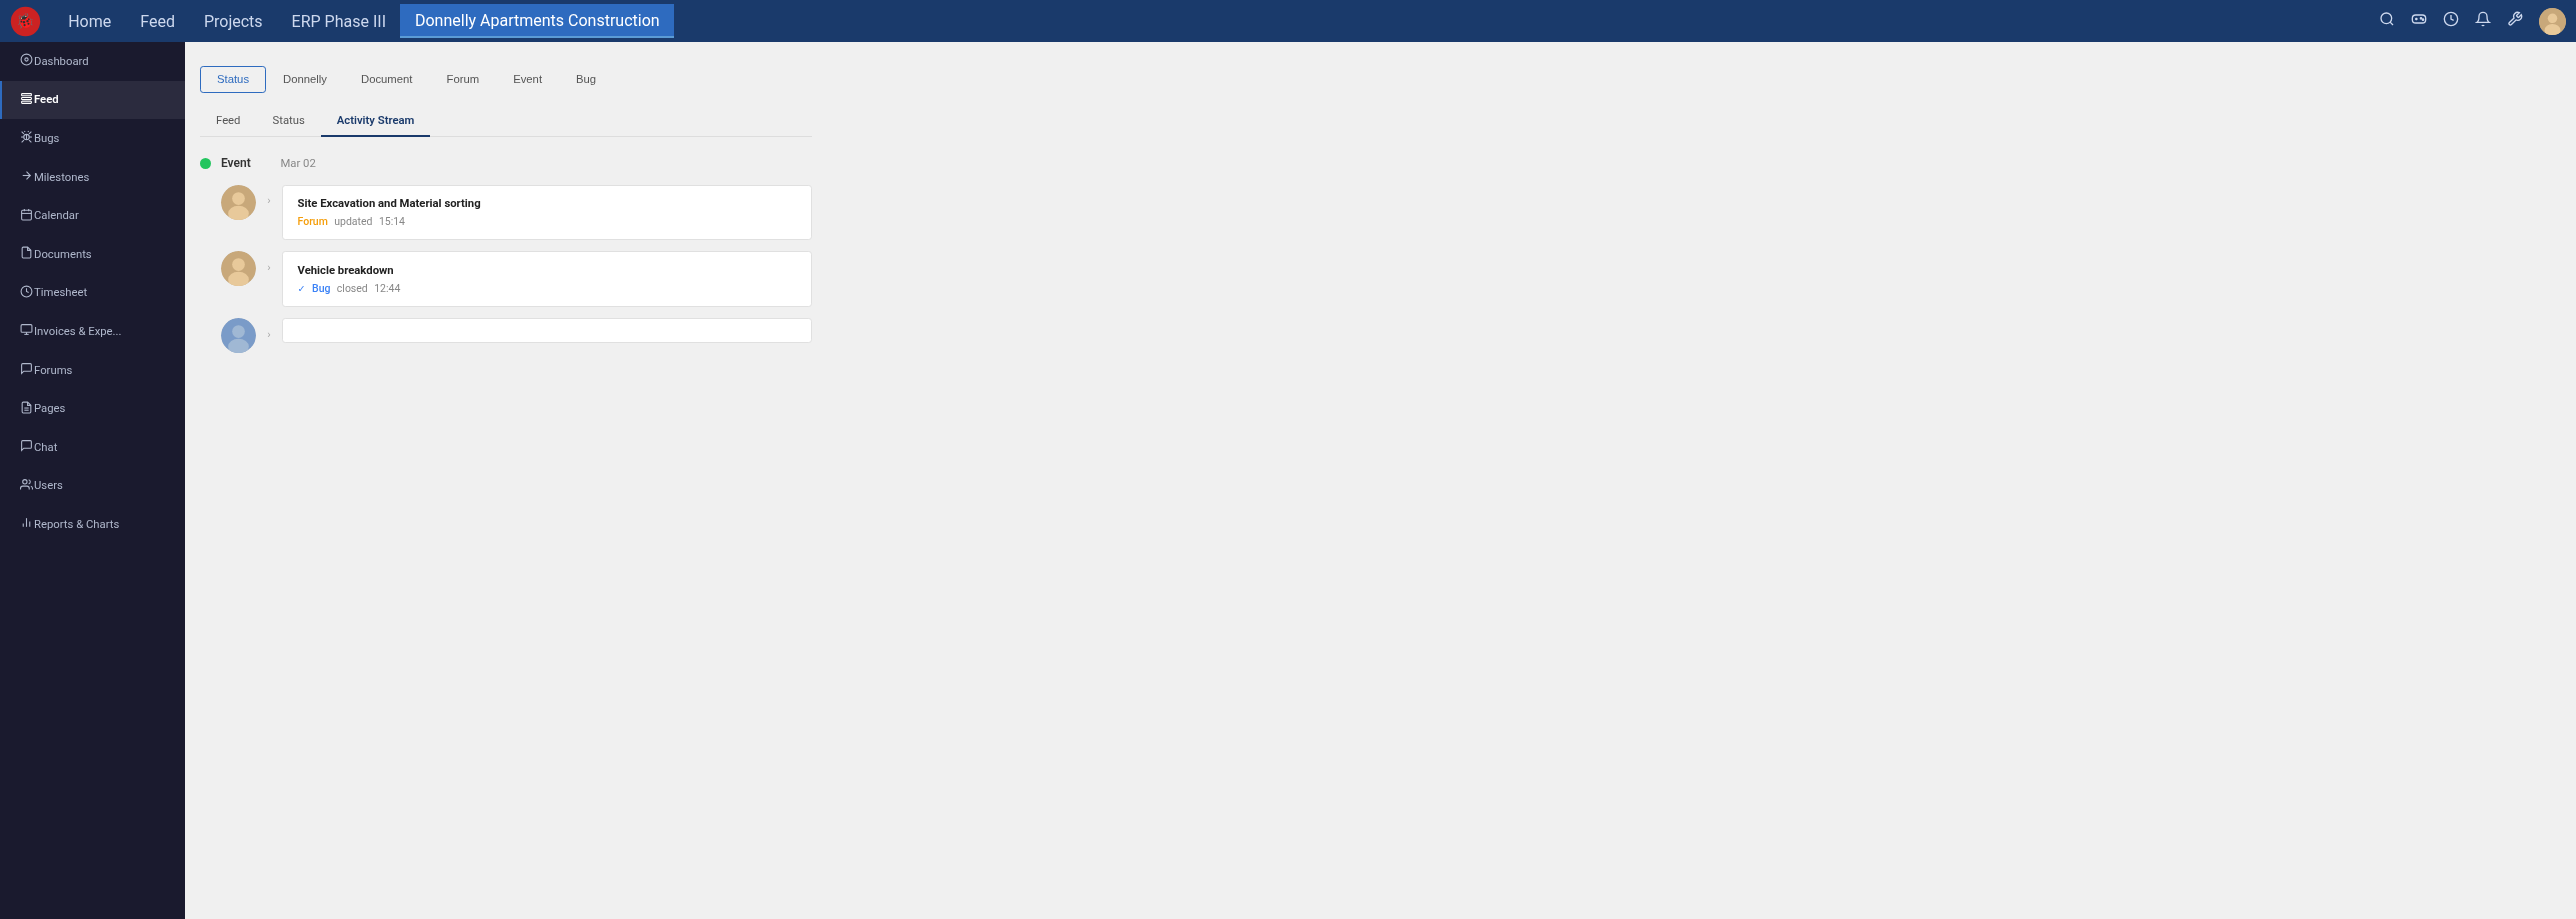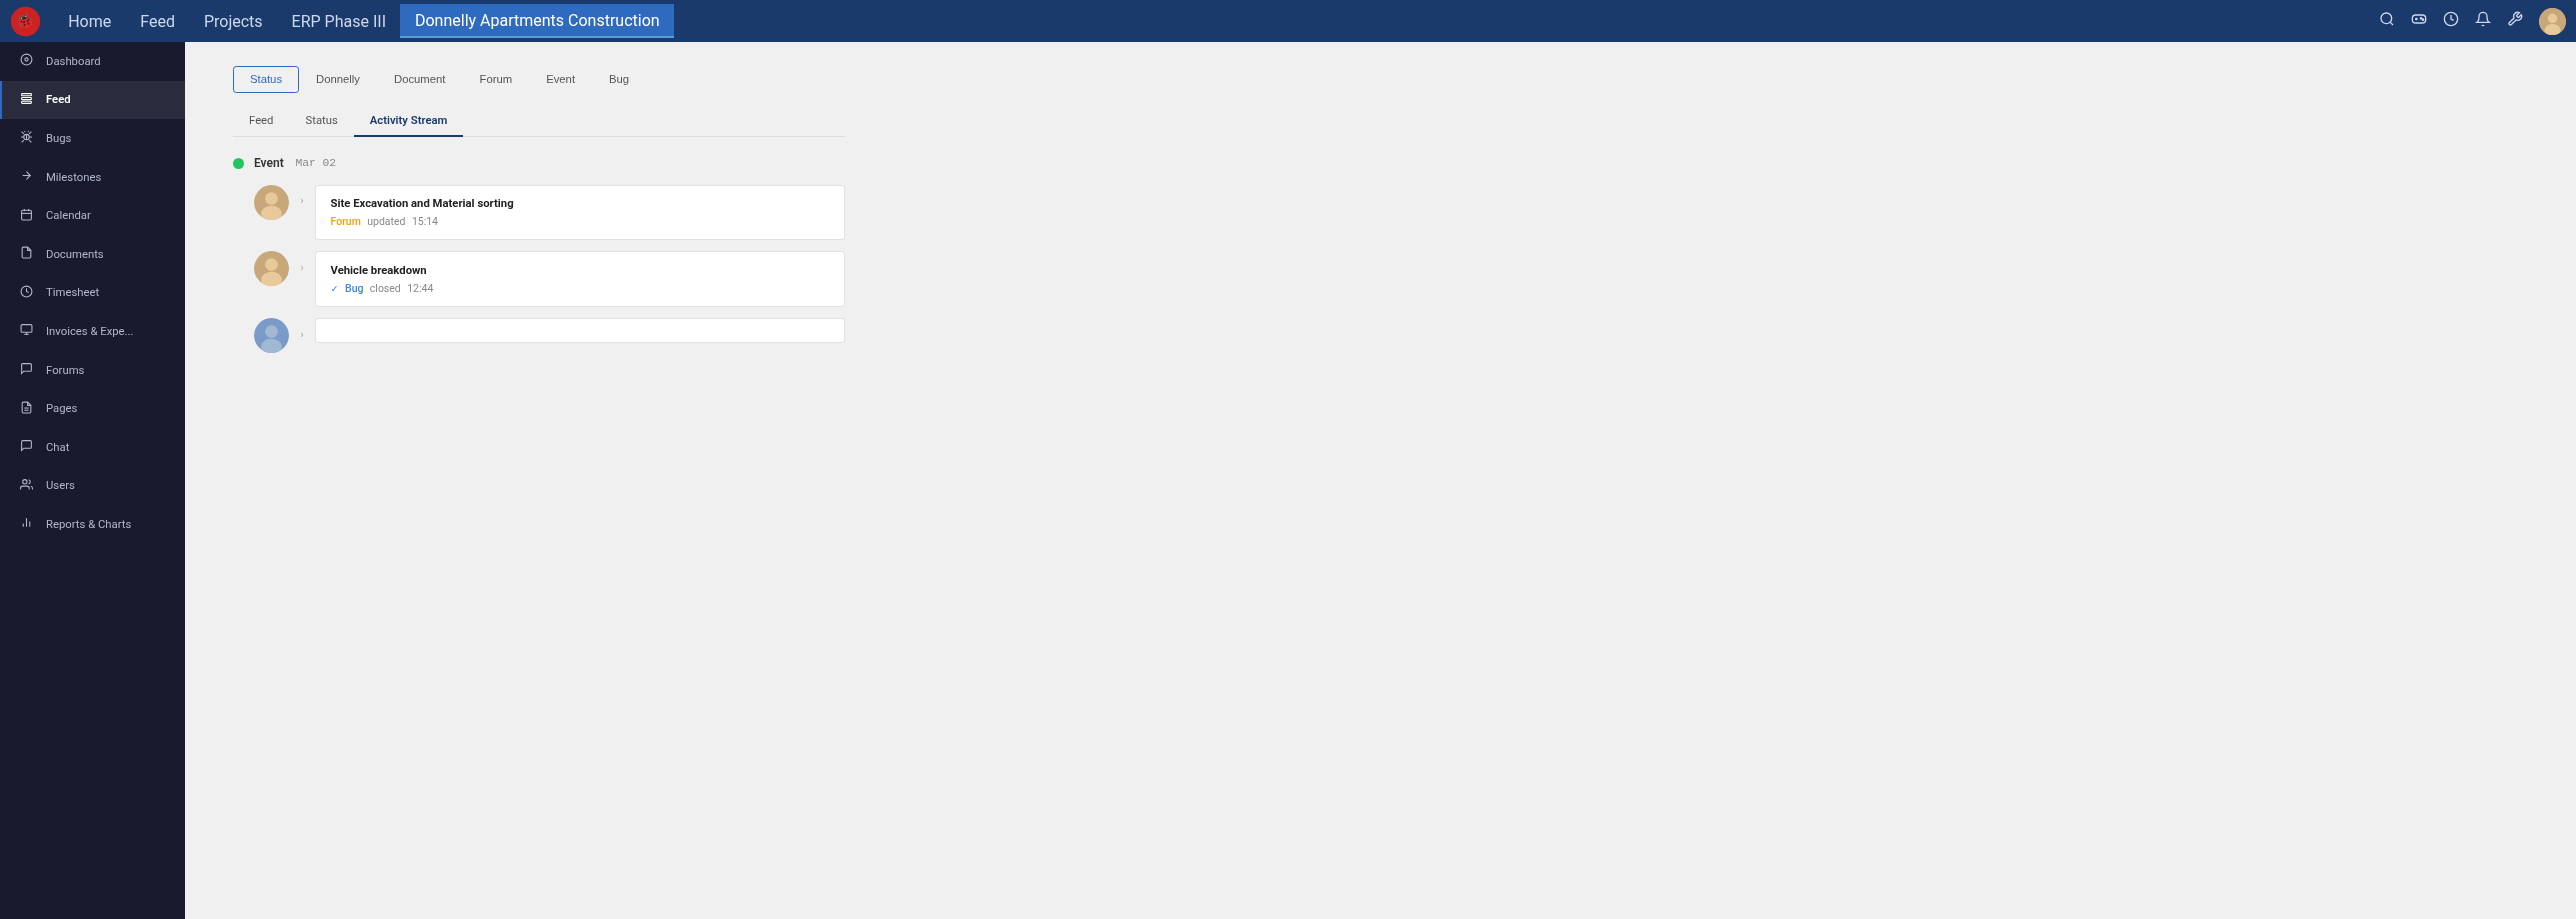--- a/index.html
+++ b/index.html
@@ -22,27 +22,27 @@
     .top-nav .avatar { width: 27px; height: 27px; border-radius: 50%; background: #c8a87a; overflow: hidden; display: flex; align-items: center; justify-content: center; cursor: pointer; }
 
     
     .layout { display: flex; margin-top: 42px; height: calc(100vh - 42px); }
 
     
     .sidebar {
       width: 185px; background: #1a1a2e; flex-shrink: 0; overflow-y: auto;
     }
     .sidebar-item {
-      display: flex; align-items: center; gap: 12px; padding: 11.3px 16px; color: #b0b8cc; font-size: 11.3px; cursor: pointer; border-left: 2.4px solid transparent;
+      display: flex; align-items: center; gap: 0; padding: 11.3px 16px; color: #b0b8cc; font-size: 11.3px; cursor: pointer; border-left: 2.4px solid transparent;
     }
     .sidebar-item.active { background: rgba(255,255,255,0.08); color: #fff; border-left: 2.4px solid #2e6bbf; font-weight: 600; }
     .sidebar-item .icon { font-size: 13px; width: 16px; text-align: center; }
 
     
-    .main-content { flex: 1; overflow-y: auto; padding: 24px 48px; background: #f0f0f0; }
+    .main-content { flex: 1; overflow-y: auto; padding: 24px 15px; background: #f0f0f0; }
 
     
     .post-tabs { display: flex; align-items: center; gap: 0; margin-bottom: 13px; }
     .post-tab {
       padding: 6.4px 16px; font-size: 11.3px; color: #555; cursor: pointer; border: 0.8px solid transparent; border-radius: 3.2px; background: none;
     }
     .post-tab.active { border: 0.8px solid #2e6bbf; color: #2e6bbf; border-radius: 3.2px; }
     .post-input-box {
       background: #fff; border: 0.8px solid #ddd; border-radius: 3.2px; padding: 14.5px 16px; font-size: 11.3px; color: #999; margin-bottom: 22.5px; width: 100%; max-width: 612px;
     }
@@ -50,21 +50,21 @@
     
     .feed-tabs { display: flex; align-items: center; gap: 0; border-bottom: 0.8px solid #ddd; margin-bottom: 19.3px; max-width: 612px; }
     .feed-tab { padding: 8px 16px; font-size: 11.3px; color: #555; cursor: pointer; border-bottom: 2.4px solid transparent; margin-bottom: -0.8px; }
     .feed-tab.active { color: #1a3a6b; font-weight: 600; border-bottom: 2.4px solid #1a3a6b; }
 
     
     .activity-section { max-width: 612px; }
     .activity-date-row { display: flex; align-items: center; gap: 9.7px; margin-bottom: 14.5px; }
     .activity-dot { width: 11.3px; height: 11.3px; border-radius: 50%; background: #22c55e; flex-shrink: 0; }
     .activity-date-label { font-size: 12px; font-weight: 600; color: #333; }
-    .activity-date-sub { font-size: 11.3px; color: #888; margin-left: 2px; font-family: Liberation Mono, monospace; }
+    .activity-date-sub { font-size: 11.3px; color: #888; margin-left: 20px; }
 
     .activity-item {
       display: flex; align-items: flex-start; gap: 11.3px; margin-bottom: 11.3px; margin-left: 21px;
     }
     .activity-avatar { width: 35px; height: 35px; border-radius: 50%; overflow: hidden; flex-shrink: 0; background: #ddd; }
     .activity-arrow { color: #aaa; font-size: 11.3px; padding-top: 9.7px; }
     .activity-card {
       background: #fff; border: 0.8px solid #e0e0e0; border-radius: 3.2px; padding: 11.3px 14.5px; flex: 1; cursor: pointer;
     }
     .activity-card-title { font-size: 11.3px; color: #222; font-weight: 700; margin-bottom: 4.8px; }

